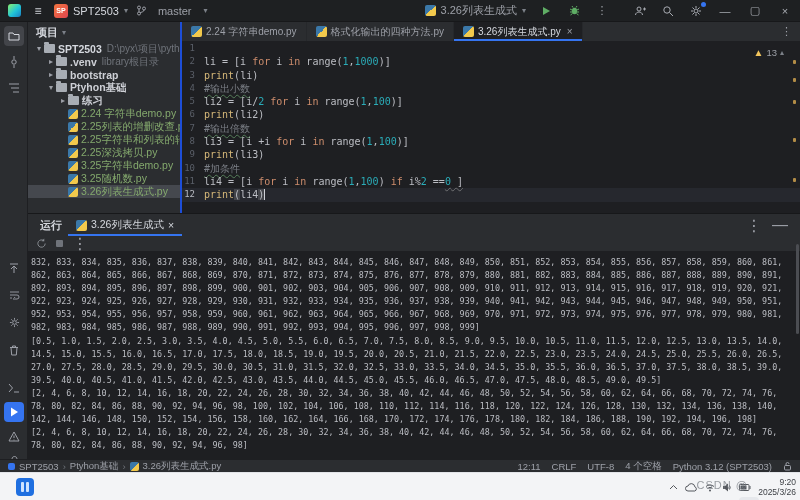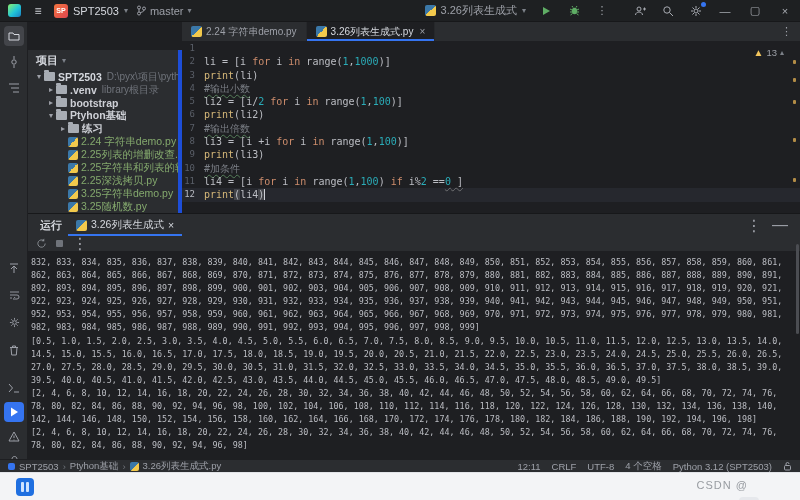--- a/index.html
+++ b/index.html
@@ -20,21 +20,21 @@
   .gear-wrap { position:relative; }
   .gear-wrap::after { content:""; position:absolute; top:-1px; right:-2px; width:5px; height:5px; border-radius:50%; background:#3574f0; }
 
   
   #activitybar { position:absolute; top:22px; bottom:41px; left:0; width:28px; background:#2b2d30; border-right:1px solid #1e1f22; }
   .ab-ico { position:absolute; left:4px; width:20px; height:20px; border-radius:4px; display:flex; align-items:center; justify-content:center; color:#9da0a8; }
   .ab-active { background:#43454a; color:#d5d8de; }
   .ab-run { background:#3574f0; color:#fff; }
 
   
-  #project { position:absolute; top:22px; left:28px; width:154px; height:191px; background:#2b2d30; border-right:4px solid #1d4ed8; overflow:hidden;margin-top:28px; }
+  #project { position:absolute; top:22px; left:28px; width:154px; height:191px; background:#2b2d30; border-right:2px solid #1d4ed8; overflow:hidden; }
   #project-header { height:20px; display:flex; align-items:center; gap:4px; padding:0 8px; font-size:11px; font-weight:bold; color:#d5d8de; }
   .tree-row { height:13px; display:flex; align-items:center; font-size:10.5px; white-space:nowrap; }
   .tree-row .tchev { width:10px; text-align:center; color:#9da0a8; font-size:8px; flex:0 0 auto; }
   .tree-row .ticon { margin-right:3px; flex:0 0 auto; }
   .folder-svg { width:11px; height:9px; background:#a8adb4; border-radius:1px; position:relative; }
   .folder-svg::before { content:""; position:absolute; top:-2px; left:0; width:5px; height:2px; background:#a8adb4; border-radius:1px 1px 0 0; }
   .t-folder { color:#ced0d6;font-weight:bold; }
   .t-root { color:#d5d8de; font-weight:bold; }
   .t-file { color:#84a96d; }
   .t-ann { color:#6f737a; margin-left:5px; font-size:10px; }
@@ -108,21 +108,21 @@
 <div id="titlebar">
   <div class="tb-ico">
       <div id="pycharm-logo"></div>
     </div>
   <div class="tb-ico" id="hamburger">≡</div>
   <div style="display:flex;align-items:center;gap:5px">
     <div id="proj-badge">SP</div>
     <span class="tb-txt">SPT2503</span>
     <span class="chev">▾</span>
   </div>
-  <div style="display:flex;align-items:center;gap:4px">
+  <div style="display:flex;align-items:center;gap:12px">
     <svg width="10" height="11" viewBox="0 0 10 11">
         <circle cx="3" cy="2.5" r="1.5" fill="none" stroke="#9da0a8"></circle>
         <circle cx="3" cy="8.5" r="1.5" fill="none" stroke="#9da0a8"></circle>
         <circle cx="8" cy="3.5" r="1.5" fill="none" stroke="#9da0a8"></circle>
         <path d="M3 4v3M8 5c0 2-3 2-4 3" fill="none" stroke="#9da0a8"></path>
       </svg>
     <span class="tb-dim">master</span>
     <span class="chev">▾</span>
   </div>
 
@@ -330,20 +330,24 @@
       </div>
     </div>
 </div>
 
 <div id="editor-col">
   <div id="tabsbar">
     <div id="tabs-host" style="display:flex">
         <div class="etab">
           <div class="py-ico"></div>
           <span>2.24 字符串demo.py</span>
+        </div>
+        <div class="etab">
+          <div class="py-ico"></div>
+          <span>格式化输出的四种方法.py</span>
         </div>
         <div class="etab active">
           <div class="py-ico"></div>
           <span>3.26列表生成式.py</span>
           <span class="tclose">×</span>
         </div>
       </div>
     <div id="tabs-more">⋮</div>
   </div>
   <div id="code-area">
@@ -478,14 +482,39 @@
       </div>
     <div class="tk-ico open">
         <div class="app" style="background:#28c445;border-radius:5px"></div>
       </div>
     <div class="tk-ico open">
         <div class="app" style="border-radius:50%;background:conic-gradient(#e94335,#fbbc05,#34a853,#4285f4,#e94335)"></div>
       </div>
 
   </div>
 
+  <div class="tray">
+    <svg width="9" height="6" viewBox="0 0 9 6">
+        <path d="M1 5l3.5-3.5L8 5" fill="none" stroke="#55585e"></path>
+      </svg>
+    <svg width="13" height="9" viewBox="0 0 13 9">
+        <path d="M3 8a2.5 2.5 0 010-5 3.5 3.5 0 016.8.8A2.2 2.2 0 019.8 8z" fill="none" stroke="#55585e"></path>
+      </svg>
+    <svg width="10" height="9" viewBox="0 0 10 9">
+        <path d="M1 3.5a6 6 0 018 0M2.5 5.5a3.5 3.5 0 015 0" fill="none" stroke="#55585e"></path>
+        <circle cx="5" cy="7.5" r="1" fill="#55585e"></circle>
+      </svg>
+    <svg width="10" height="9" viewBox="0 0 10 9">
+        <path d="M1 3h2l3-2.5v8L3 6H1z" fill="#55585e"></path>
+        <path d="M7.5 2.5a3.5 3.5 0 010 4" fill="none" stroke="#55585e"></path>
+      </svg>
+    <svg width="12" height="7" viewBox="0 0 12 7">
+        <rect x="0.5" y="0.5" width="9.5" height="6" rx="1" fill="none" stroke="#55585e"></rect>
+        <rect x="1.5" y="1.5" width="6" height="4" fill="#55585e"></rect>
+        <rect x="10.5" y="2" width="1" height="3" fill="#55585e"></rect>
+      </svg>
+    <div id="clock">
+      <div>9:20</div>
+      <div>2025/3/26</div>
+    </div>
+  </div>
   <div id="watermark">CSDN @</div>
 </div>
 
 </body></html>

